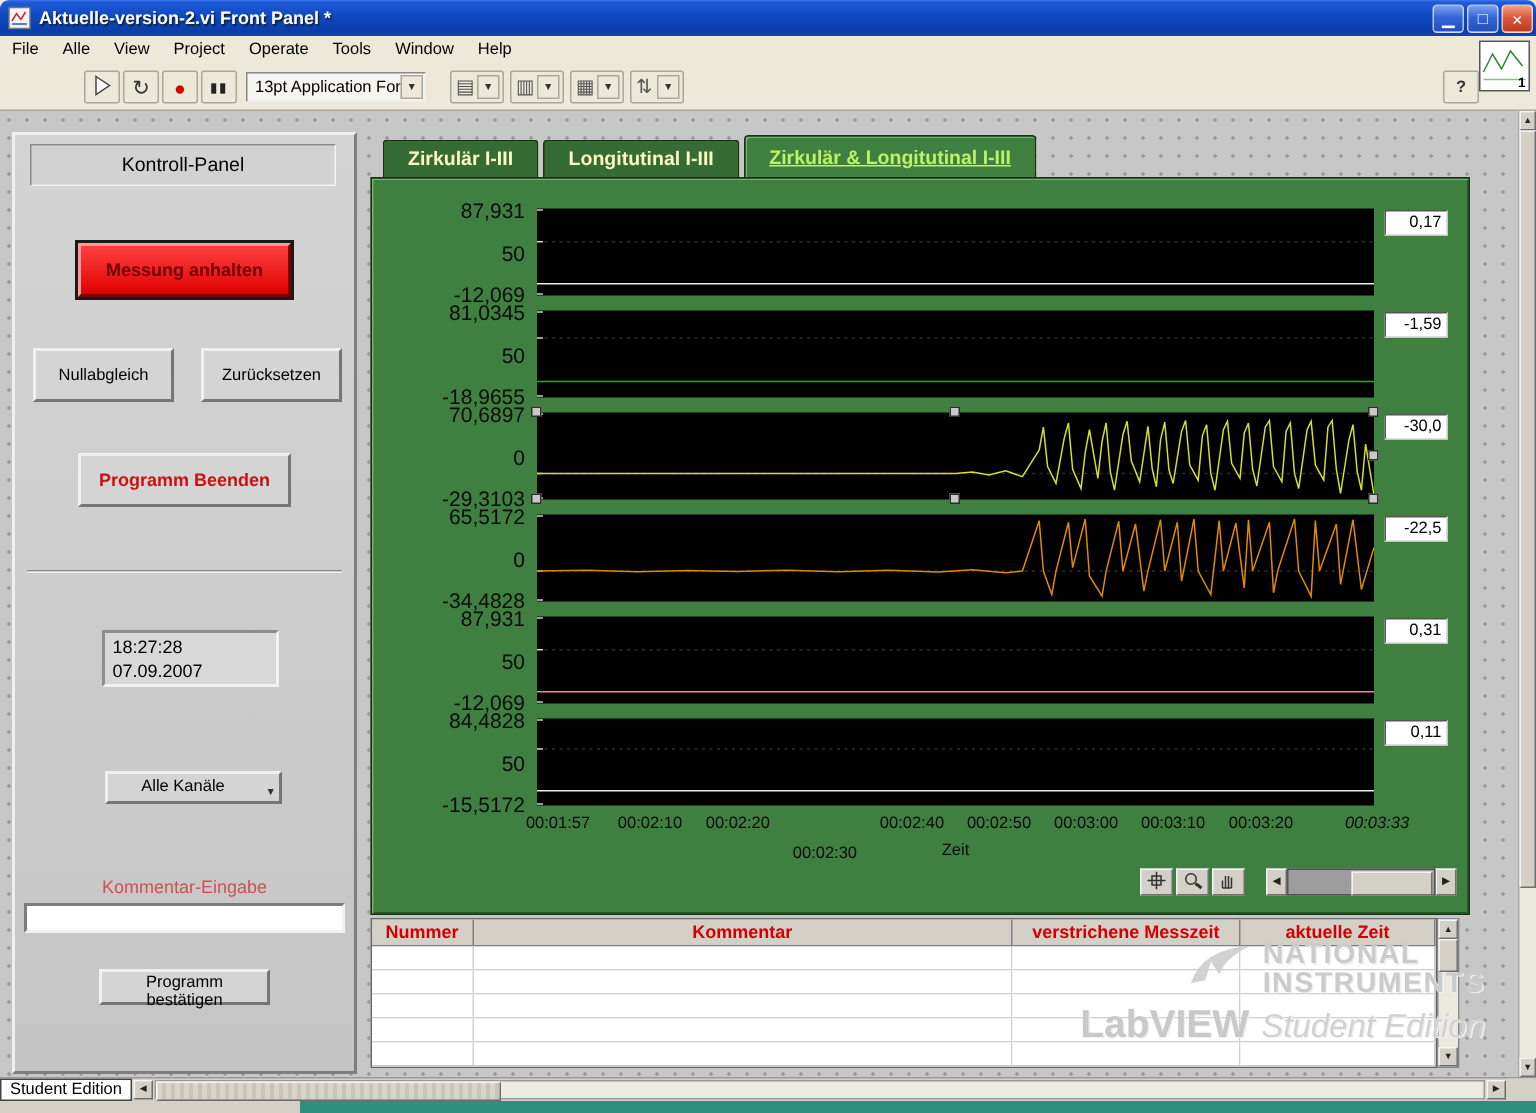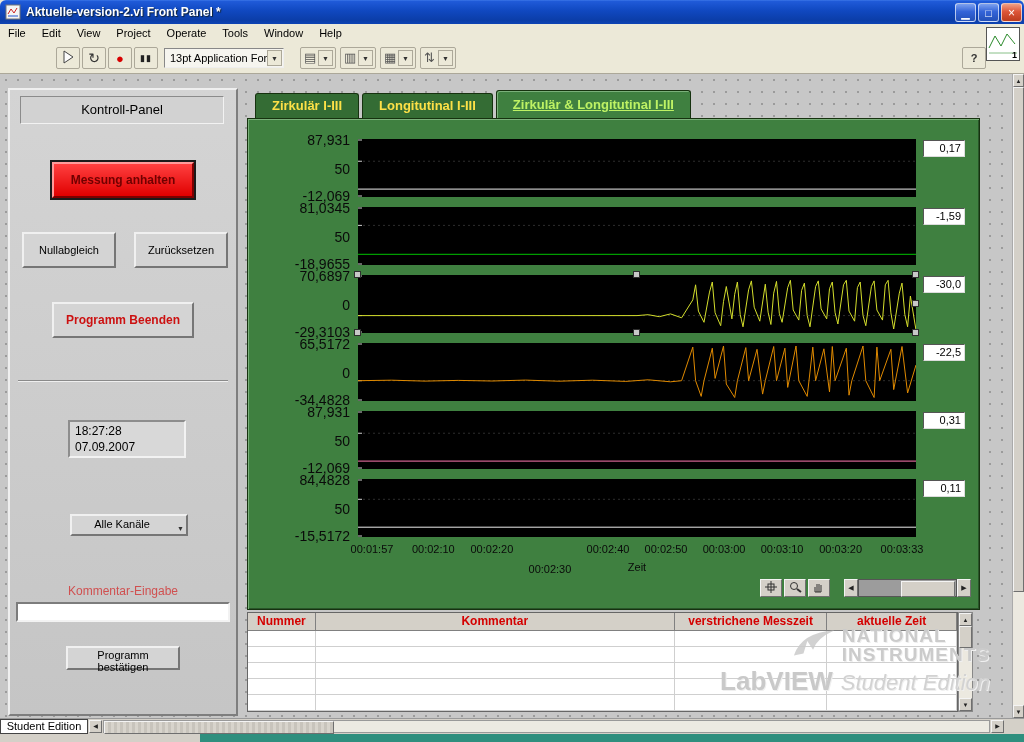--- a/index.html
+++ b/index.html
@@ -67,21 +67,21 @@
   .ring-arrow{position:absolute;right:2px;top:4px;font-size:7px;color:#333;}
   .clabel{position:absolute;left:0;top:494px;width:100%;text-align:center;color:#d05050;font-size:12px;}
   .cinput{position:absolute;left:6px;top:512px;width:214px;height:20px;box-sizing:border-box;background:#fff;
     border-top:2px solid #7c7c7c;border-left:2px solid #7c7c7c;border-right:2px solid #f2f2f2;border-bottom:2px solid #f2f2f2;
     font-size:12px;padding:0 3px;}
   .btn-confirm{left:56px;top:556px;width:114px;height:24px;}
 
   
   .tabstrip{position:absolute;left:247px;top:16px;height:28px;display:flex;align-items:flex-end;padding-left:8px;}
   .tab{box-sizing:border-box;height:25px;line-height:24px;padding:0 16px;margin-right:3px;font-size:13px;font-weight:bold;
-    color:#fde047;background:#346c34;border:1px solid #16320f;border-bottom:none;border-radius:3px 3px 0 0;white-space:nowrap;}
+    color:#fef9c3;background:#346c34;border:1px solid #16320f;border-bottom:none;border-radius:3px 3px 0 0;white-space:nowrap;}
   .tab.active{height:28px;line-height:27px;background:#3f8040;color:#bef264;box-shadow:inset 1px 1px 0 #7ab07a;text-decoration:underline;}
   .gpanel{position:absolute;left:247px;top:44px;width:733px;height:492px;background:#3f8040;border:1px solid #16320f;
     box-shadow:inset 1px 1px 0 #7ab07a, inset -1px -1px 0 #29552a;box-sizing:border-box;}
 
   
   .chart-row{position:absolute;left:0;width:731px;height:58px;}
   .ylabels{position:absolute;left:0;top:0;width:104px;height:58px;font-size:14px;color:#0a0a0a;}
   .yl{position:absolute;right:2px;width:100px;text-align:right;}
   .yl0{top:-7px}.yl1{top:22px}.yl2{bottom:-7px}
   .plot{position:absolute;left:110px;top:0;background:#000;display:block;}
@@ -154,21 +154,21 @@
           <polyline points="3,10 6,5 9,9 12,4" stroke="#cc2222" fill="none"></polyline>
           <line x1="3" y1="12" x2="13" y2="12" stroke="#2255cc"></line>
         </svg>
     </span>
     <span class="ttext">Aktuelle-version-2.vi Front Panel *</span>
     <button class="winbtn min">▁</button>
     <button class="winbtn max">□</button>
     <button class="winbtn close">×</button>
   </div>
 
-  <div class="menubar"><span class="menu-item">File</span><span class="menu-item">Edit</span><span class="menu-item">View</span><span class="menu-item">Project</span><span class="menu-item">Operate</span><span class="menu-item">Tools</span><span class="menu-item">Window</span><span class="menu-item">Help</span></div>
+  <div class="menubar"><span class="menu-item">File</span><span class="menu-item">Alle</span><span class="menu-item">View</span><span class="menu-item">Project</span><span class="menu-item">Operate</span><span class="menu-item">Tools</span><span class="menu-item">Window</span><span class="menu-item">Help</span></div>
 
   <div class="toolbar">
     <button class="tbtn run">
       <svg width="14" height="14" viewBox="0 0 14 14">
           <path d="M3 1 L12 7 L3 13 Z" fill="#fcfcfc" stroke="#444"></path>
         </svg>
     </button>
     <button class="tbtn cont">↻</button>
     <button class="tbtn abort">●</button>
     <button class="tbtn pause">▮▮</button>
@@ -333,21 +333,21 @@
       <div class="xaxis">
           <span class="xtick" style="left: 124px;">00:01:57</span>
           <span class="xtick" style="left: 185.33px;">00:02:10</span>
           <span class="xtick" style="left: 243.92px;">00:02:20</span>
           <span class="xtick" style="left: 301.952px; margin-top: 20px;">00:02:30</span>
           <span class="xtick" style="left: 359.984px;">00:02:40</span>
           <span class="xtick" style="left: 418.016px;">00:02:50</span>
           <span class="xtick" style="left: 476.048px;">00:03:00</span>
           <span class="xtick" style="left: 534.08px;">00:03:10</span>
           <span class="xtick" style="left: 592.67px;">00:03:20</span>
-          <span class="xtick" style="left: 654px;">00:03:33</span>
+          <span class="xtick" style="left: 670px; font-style: italic;">00:03:33</span>
         </div>
       <div class="xlabel">Zeit</div>
       <div class="palette">
         <button class="pbtn">
           <svg width="14" height="12" viewBox="0 0 14 12">
               <line x1="7" y1="0" x2="7" y2="12" stroke="#333"></line>
               <line x1="1" y1="6" x2="13" y2="6" stroke="#333"></line>
               <rect x="4" y="3" width="6" height="6" fill="none" stroke="#333"></rect>
             </svg>
         </button>

